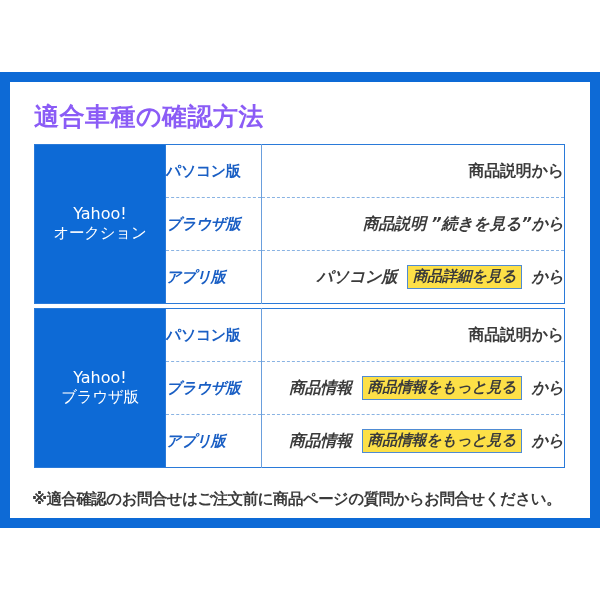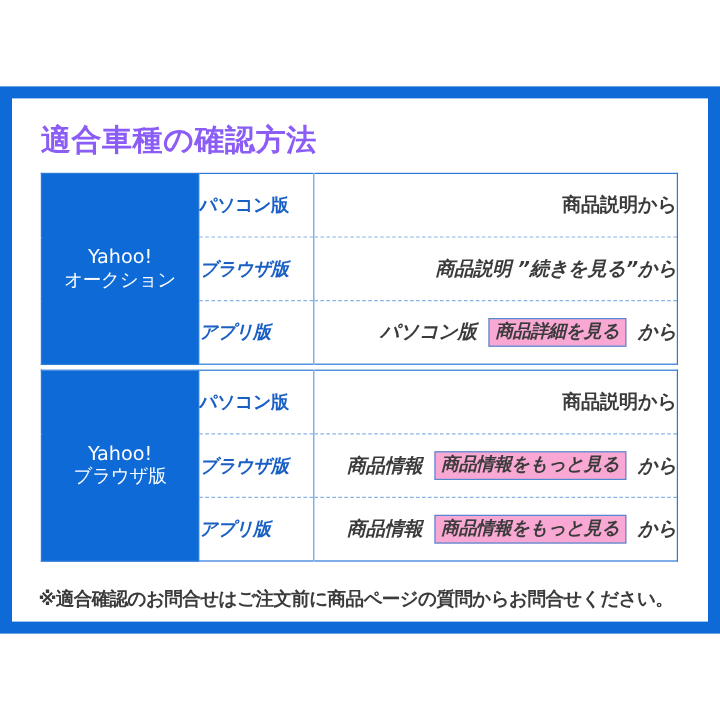--- a/index.html
+++ b/index.html
@@ -111,21 +111,21 @@
   tr.dashed td.platform,
   tr.dashed td.desc {
     border-top: 1px dashed #89b3e3;
     font-style: italic;
   }
 
   
   .boxed {
     display: inline-block;
     border: 1px solid #4f8bd3;
-    background: #f9a8d4;
+    background: #fde047;
     color: #3b3b3b;
     font-weight: bold;
     font-size: 15px;
     padding: 1px 5px 2px 5px;
     margin: 0 4px;
     line-height: 1.25;
     letter-spacing: -0.3px;
     vertical-align: 1px;
   }
 

